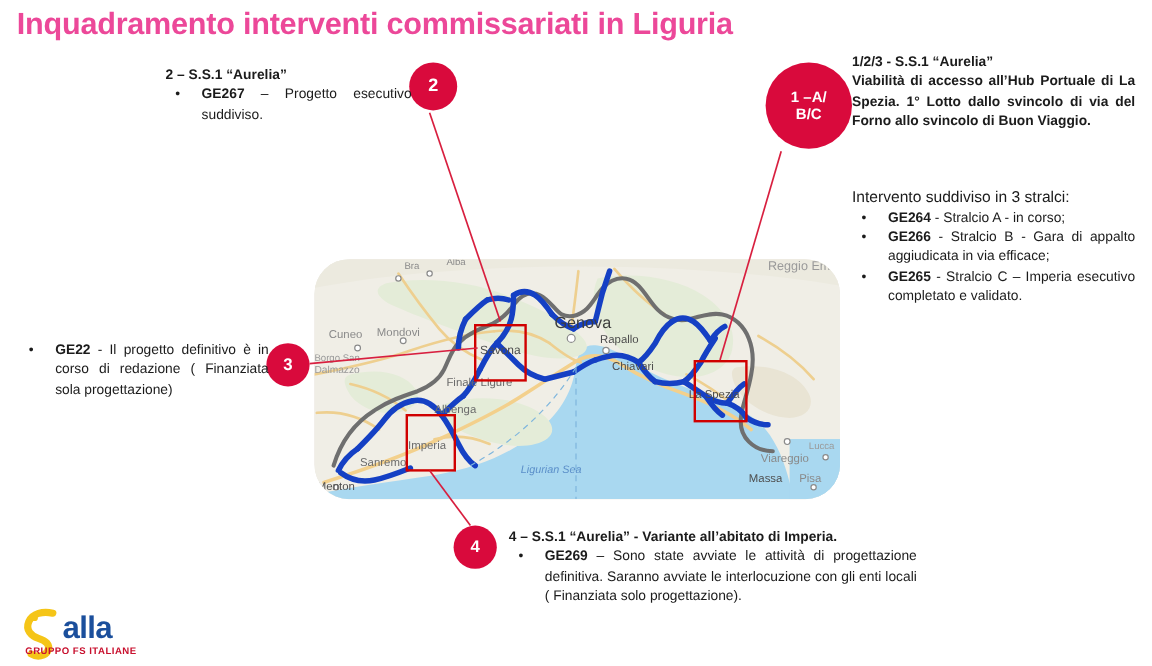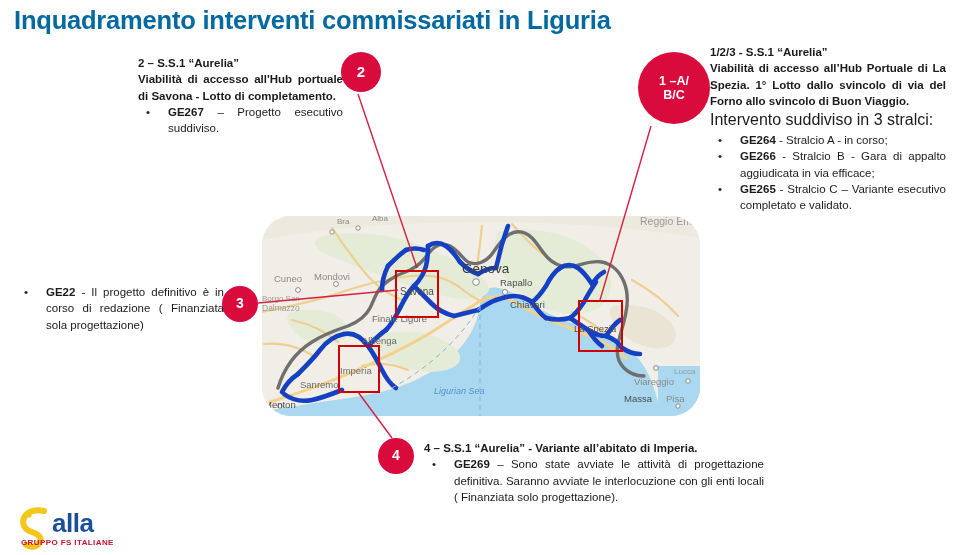--- a/index.html
+++ b/index.html
@@ -21,21 +21,21 @@
     background: #ffffff;
   }
 
   
   #slide-title {
     position: absolute;
     left: 14px;
     top: 6px;
     font-size: 25.5px;
     font-weight: bold;
-    color: #0369a1;
+    color: #ec4899;
     letter-spacing: -0.2px;
     white-space: nowrap;
   }
 
   
   #map-frame {
     position: absolute;
     left: 262px;
     top: 216px;
     width: 438px;
@@ -85,23 +85,24 @@
   
   .callout { position: absolute; }
   .ctitle {
     font-size: 11.5px;
     font-weight: bold;
     color: #1b1b1b;
     line-height: 1.42;
   }
   .ctitle .ital { }
   .cbody {
-    font-size: 16px;
+    font-size: 13px;
     line-height: 1.42;
     color: #1b1b1b;
+    margin-top: 46px;
   }
   .just { text-align: justify; text-align-last: left; }
   ul.blist {
     list-style: none;
     margin: 0;
     padding: 0;
   }
   ul.blist > li {
     position: relative;
     padding-left: 30px;
@@ -328,21 +329,20 @@
     <span>3</span>
   </div>
   <div class="marker" id="marker-4">
     <span>4</span>
   </div>
 
   <div class="callout" id="callout-2">
     <div class="ctitle">
       <span>2 – S.S.1 </span><span class="ital">“Aurelia”</span>
     </div>
-    <div class="ctitle just">Viabilità di accesso all'Hub portuale di Savona - Lotto di completamento.</div>
     <ul class="blist">
       <li class="just">
         <span class="bullet">•</span><b>GE267</b><span> –  Progetto esecutivo suddiviso.</span>
       </li>
     </ul>
   </div>
 
   <div class="callout" id="callout-1">
     <div class="ctitle">
       <span>1/2/3 - S.S.1 </span><span class="ital">“Aurelia”</span>
@@ -350,21 +350,21 @@
     <div class="ctitle just">Viabilità di accesso all’Hub Portuale di La Spezia. 1° Lotto dallo svincolo di via del Forno allo svincolo di Buon Viaggio.</div>
     <div class="cbody">Intervento suddiviso in 3 stralci:</div>
     <ul class="blist">
       <li class="just">
         <span class="bullet">•</span><b>GE264</b><span> - Stralcio A - in corso;</span>
       </li>
       <li class="just">
         <span class="bullet">•</span><b>GE266</b><span> - Stralcio B - Gara di appalto aggiudicata in via efficace;</span>
       </li>
       <li class="just">
-        <span class="bullet">•</span><b>GE265</b><span> - Stralcio C – Variante esecutivo completato e validato.</span>
+        <span class="bullet">•</span><b>GE265</b><span> - Stralcio C – Imperia esecutivo completato e validato.</span>
       </li>
     </ul>
   </div>
 
   <div class="callout" id="callout-3">
     <ul class="blist">
       <li class="just">
         <span class="bullet">•</span><b>GE22</b><span> -  Il progetto definitivo è in corso di redazione ( Finanziata sola progettazione)</span>
       </li>
     </ul>

